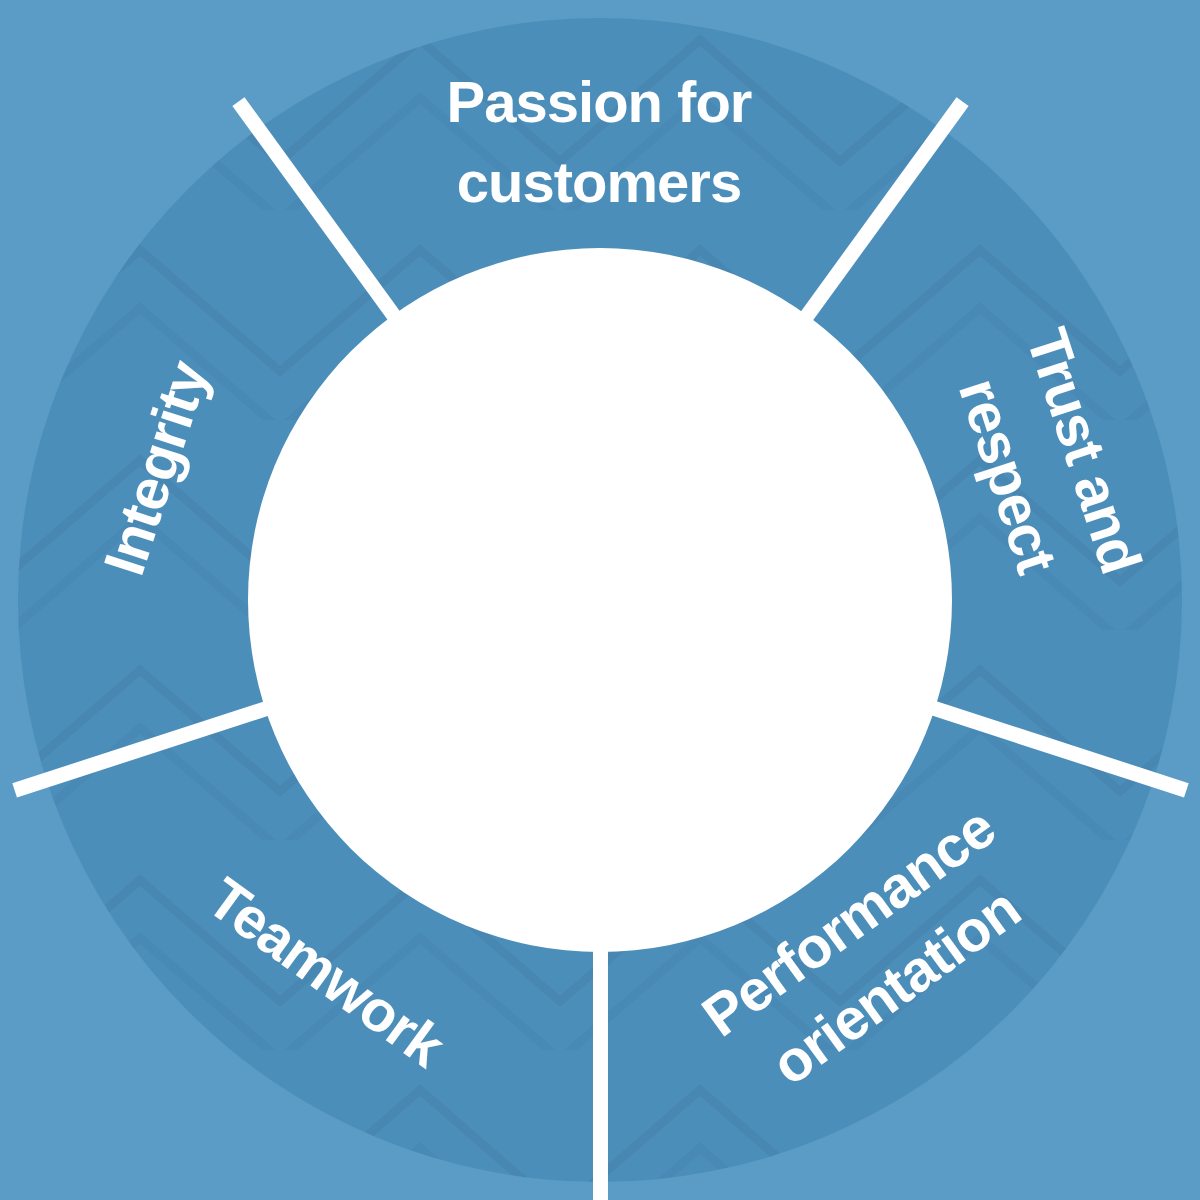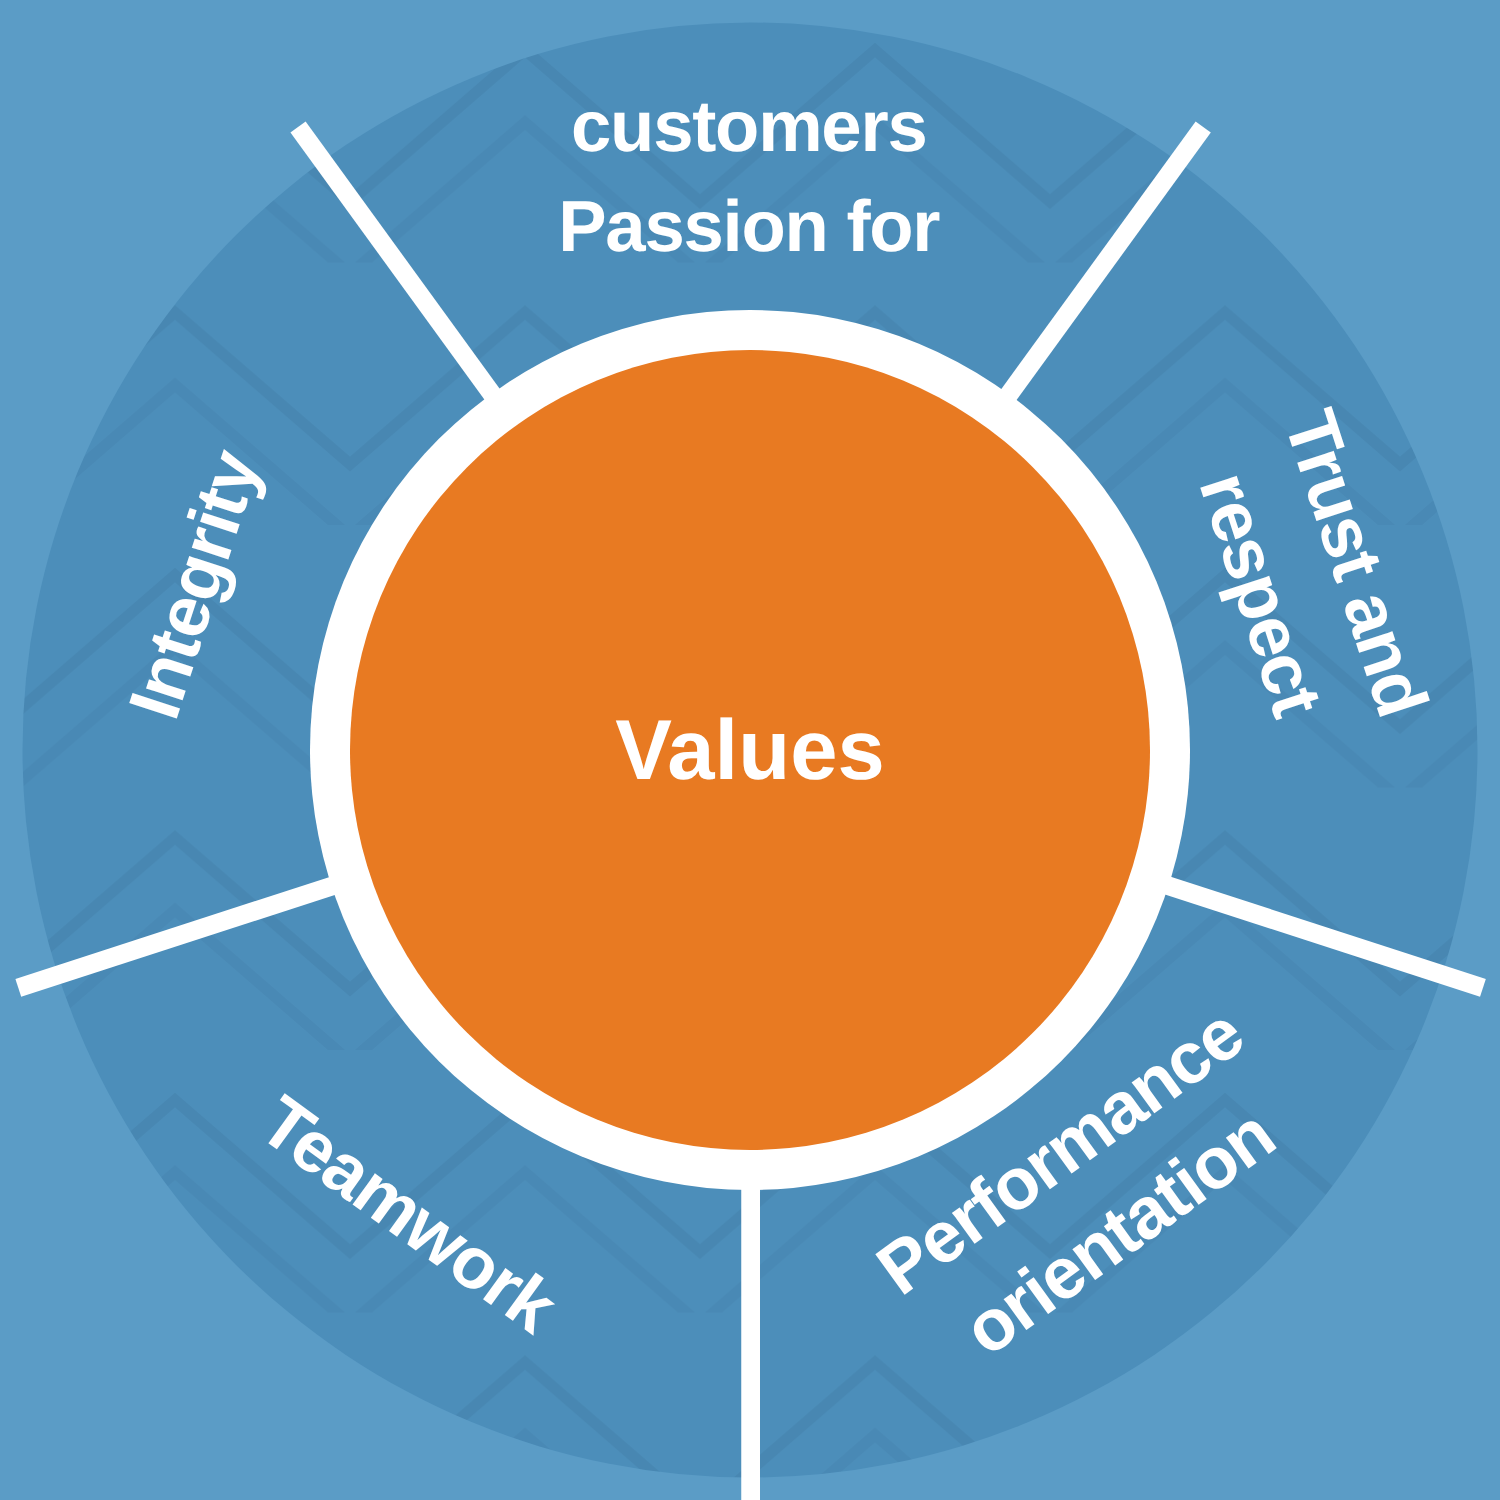--- a/index.html
+++ b/index.html
@@ -112,27 +112,24 @@
   </svg>
 
   <div class="spoke spoke-bottom"></div>
   <div class="spoke spoke-left"></div>
   <div class="spoke spoke-topleft"></div>
   <div class="spoke spoke-topright"></div>
   <div class="spoke spoke-right"></div>
 
   <div class="ring"></div>
 
-  <div class="core">
-    <div class="core-label">Values</div>
-  </div>
 
   <div class="seg-label lab-passion">
+    <span class="line">Passion for</span>
     <span class="line">customers</span>
-    <span class="line">Passion for</span>
   </div>
 
   <div class="seg-label lab-trust">
     <span class="line">Trust and</span>
     <span class="line">respect</span>
   </div>
 
   <div class="seg-label lab-performance">
     <span class="line">Performance</span>
     <span class="line">orientation</span>

